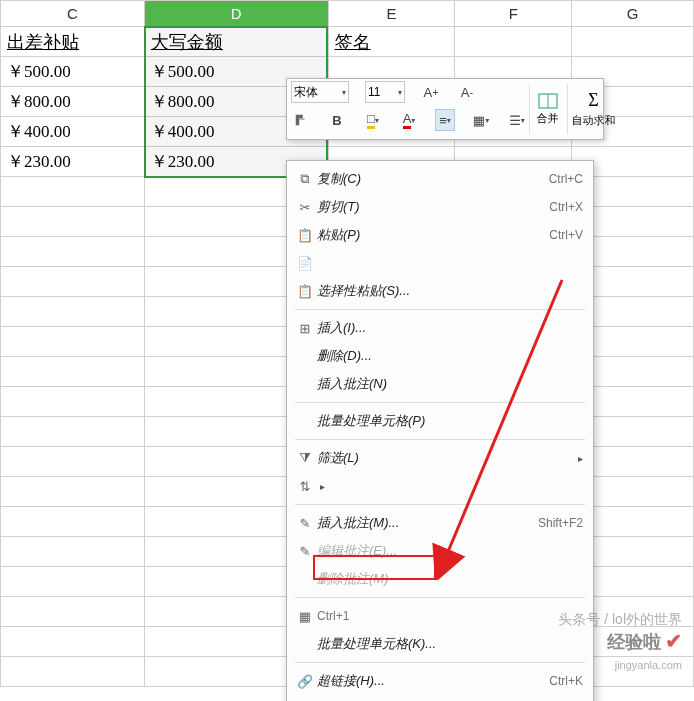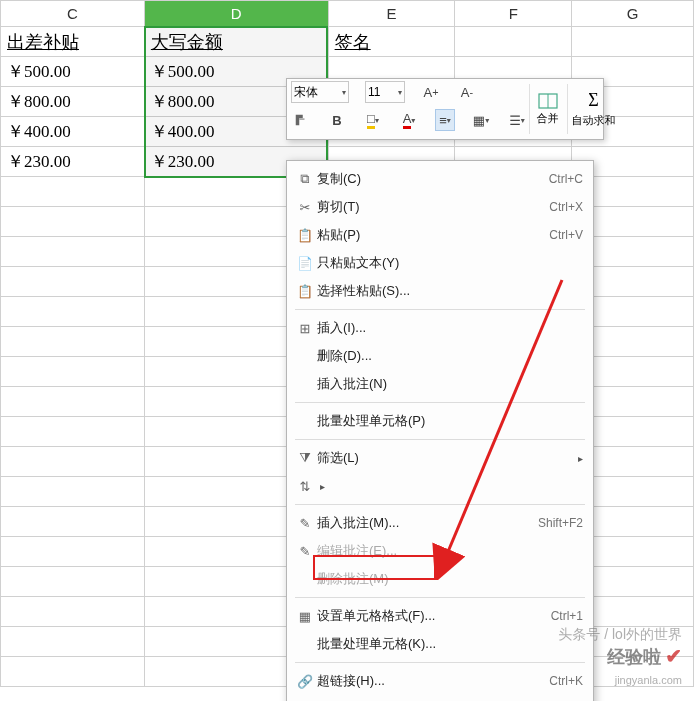--- a/index.html
+++ b/index.html
@@ -106,38 +106,38 @@
   height: 28px;
   padding: 0 10px 0 6px;
   color: #222;
 }
 .menu-item.disabled { color: #a9a9a9; }
 .menu-icon {
   width: 24px; height: 20px;
   display: flex; align-items: center; justify-content: center;
   font-size: 13px; color: #666; flex-shrink: 0;
 }
-.menu-label { flex: 1; }
+.menu-label { flex: 1; font-style: italic; }
 .menu-shortcut { color: #737373; font-size: 12px; }
 .menu-sub { width: 8px; text-align: right; font-size: 10px; color: #555; }
 .menu-sep { height: 1px; background: #dcdcdc; margin: 4px 8px; }
 .highlight-box {
   position: absolute;
   border: 2px solid #e02020;
   pointer-events: none;
 }
 .hl-format { top: 555px; left: 313px; width: 123px; height: 25px; }
 .arrow {
   position: absolute;
   top: 270px; left: 432px; width: 160px; height: 310px;
   pointer-events: none;
 }
 .watermark {
   position: absolute;
-  bottom: 13px; right: 12px;
+  bottom: 28px; right: 12px;
   font-family: "Microsoft YaHei", Arial; font-size: 14px;
   color: rgba(120,120,120,0.6);
   text-align: right; line-height: 1.3;
 }
 .watermark .big { font-size: 18px; font-weight: bold; color: rgba(90,90,90,0.7); }
 .watermark .red { color: rgba(200,20,20,0.7); }
 .align-btn { border:1px solid #a9c8e8; background:#dbe9f7; }
 </style>
 </head>
 <body>
@@ -381,21 +381,20 @@
     <span class="menu-label">剪切(T)</span>
     <span class="menu-shortcut">Ctrl+X</span>
   </div>
   <div class="menu-item">
     <span class="menu-icon">📋</span>
     <span class="menu-label">粘贴(P)</span>
     <span class="menu-shortcut">Ctrl+V</span>
   </div>
   <div class="menu-item">
     <span class="menu-icon">📄</span>
-    <span class="menu-label">只粘贴文本(Y)</span>
   </div>
   <div class="menu-item">
     <span class="menu-icon">📋</span>
     <span class="menu-label">选择性粘贴(S)...</span>
   </div>
   <div class="menu-sep"></div>
   <div class="menu-item">
     <span class="menu-icon">⊞</span>
     <span class="menu-label">插入(I)...</span>
   </div>
@@ -432,21 +431,20 @@
     <span class="menu-icon">✎</span>
     <span class="menu-label">编辑批注(E)...</span>
   </div>
   <div class="menu-item disabled">
     <span class="menu-icon"></span>
     <span class="menu-label">删除批注(M)</span>
   </div>
   <div class="menu-sep"></div>
   <div class="menu-item">
     <span class="menu-icon">▦</span>
-    <span class="menu-label">设置单元格格式(F)...</span>
     <span class="menu-shortcut">Ctrl+1</span>
   </div>
   <div class="menu-item">
     <span class="menu-icon"></span>
     <span class="menu-label">批量处理单元格(K)...</span>
   </div>
   <div class="menu-sep"></div>
   <div class="menu-item">
     <span class="menu-icon">🔗</span>
     <span class="menu-label">超链接(H)...</span>

